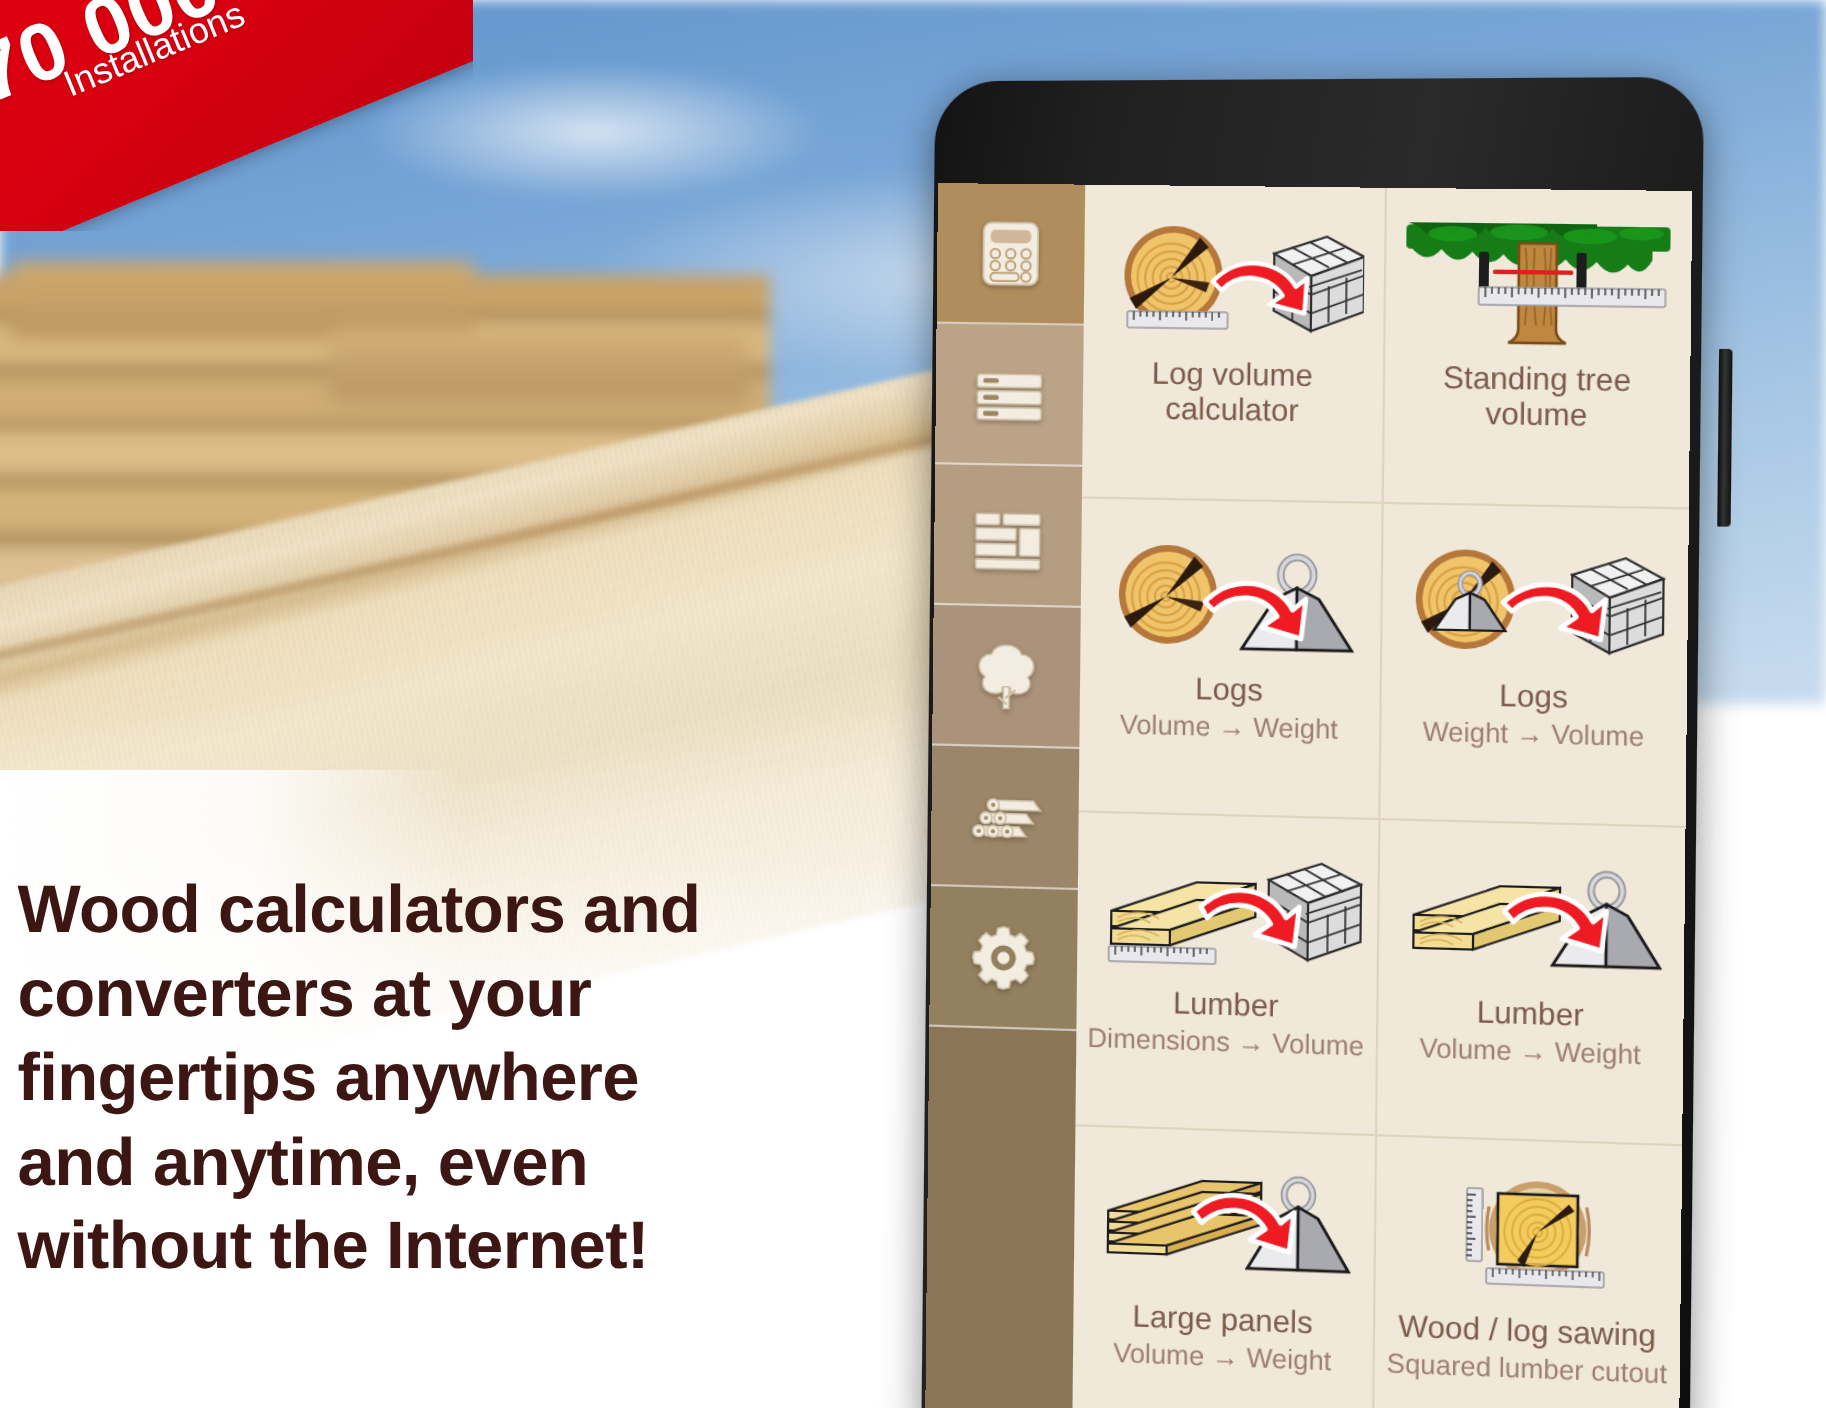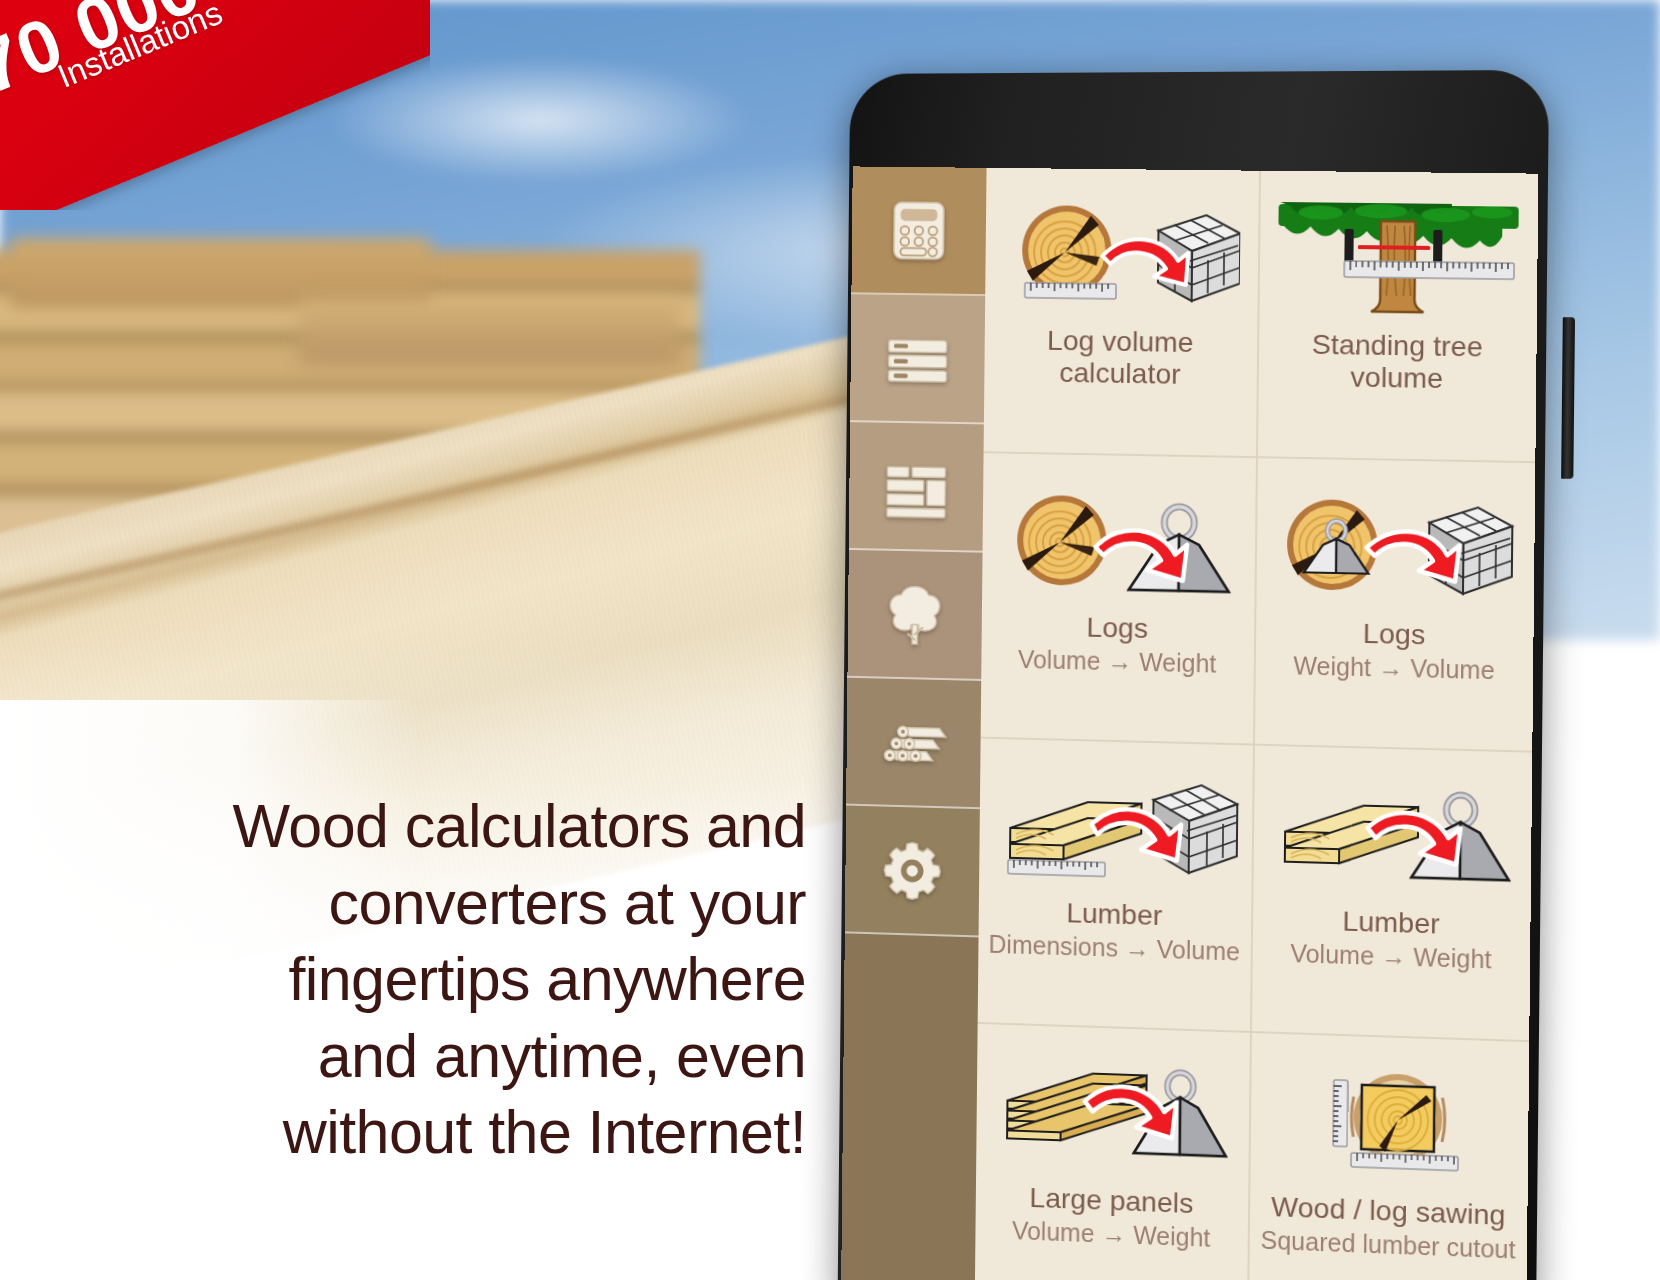--- a/index.html
+++ b/index.html
@@ -146,25 +146,25 @@
     line-height: 1;
     font-family: "Liberation Sans", sans-serif;
     text-shadow: 0 2px 3px rgba(0,0,0,.15);
   }
 
   
   .headline {
     position: absolute;
     left: 16px; top: 788px;
     width: 790px;
-    text-align: right;
+    text-align: left;
     color: #3c1612;
     font-size: 61px;
     line-height: 1.255;
-    font-weight: 400;
+    font-weight: 700;
     font-family: "Liberation Sans", sans-serif;
     letter-spacing: -0.6px;
     white-space: pre-line;
   }
 
   
   .phone {
     position: absolute;
     left: 818px; top: 58px;
     width: 736px; height: 1260px;

